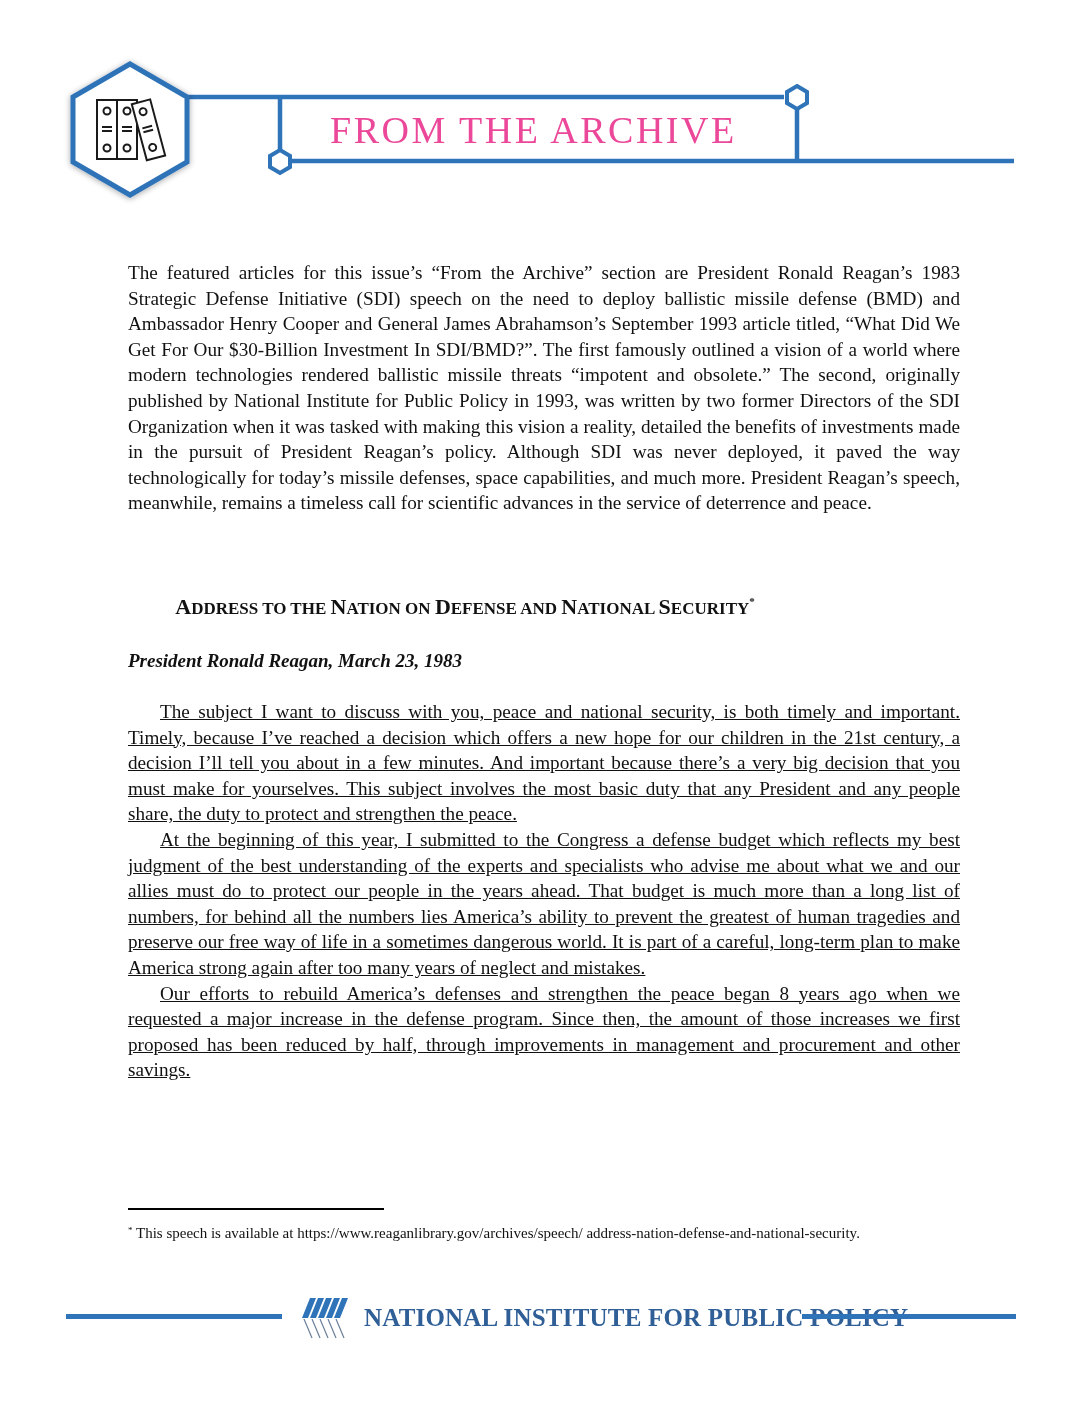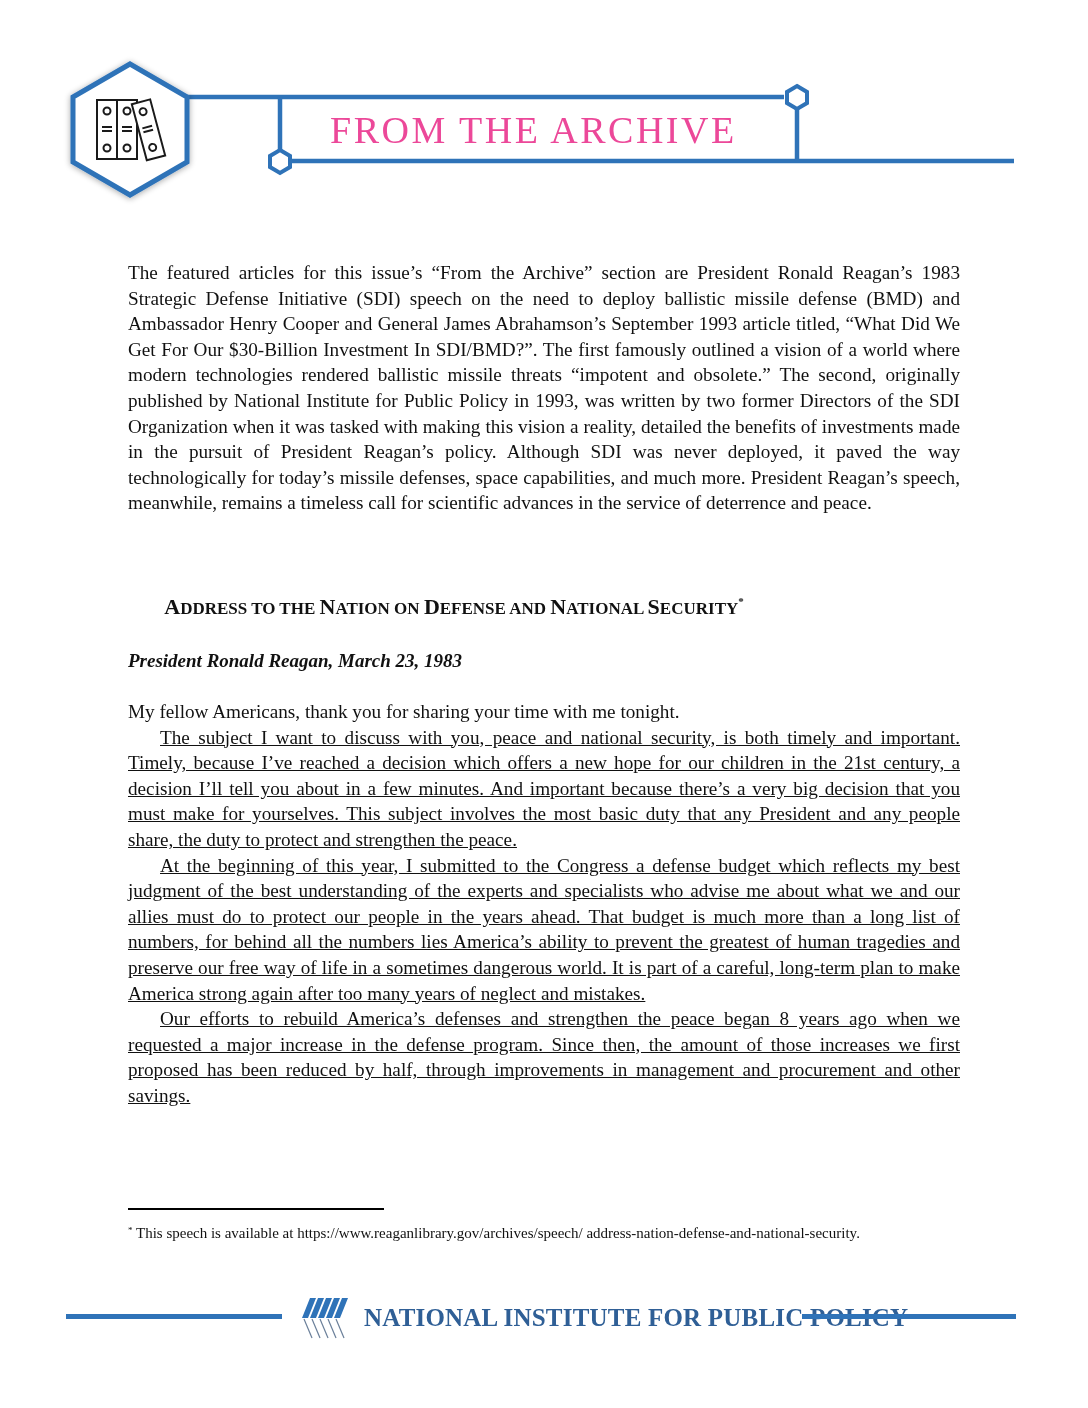--- a/index.html
+++ b/index.html
@@ -11,21 +11,21 @@
   .header-title { position: absolute; left: 330px; top: 108px; font-size: 38px;
                   letter-spacing: 2.5px; color: #ec4899; font-family: "Liberation Serif", serif; }
 
   
   .body-col { position: absolute; left: 128px; width: 832px; }
   .para { margin: 0; font-size: 19.2px; line-height: 25.6px; text-align: justify; }
   .para.indent { text-indent: 32px; text-decoration: underline; }
   .intro { top: 260px; }
 
   .speech-title { position: absolute; left: 0; width: 908px; top: 594px; text-align: center;
-                  font-weight: bold; font-size: 22px; letter-spacing: 0px; }
+                  font-weight: bold; font-size: 22px; letter-spacing: 0px; padding-left: 11px; }
   .speech-title .sc { font-size: 17px; }
   .speech-title sup { font-size: 11px; vertical-align: 9px; }
 
   .byline { position: absolute; left: 128px; top: 650px; font-weight: bold; font-size: 19px; font-style: italic; }
 
   .speech { top: 699px; }
 
   .fn-rule { position: absolute; left: 128px; top: 1208px; width: 256px; height: 2px; background: #000; }
   .footnote { position: absolute; left: 128px; top: 1220px; width: 832px; font-size: 15px; line-height: 21px; }
   .footnote sup { font-size: 9px; vertical-align: 5px; }
@@ -102,21 +102,20 @@
   <p class="para">The featured articles for this issue’s “From the Archive” section are President Ronald Reagan’s 1983 Strategic Defense Initiative (SDI) speech on the need to deploy ballistic missile defense (BMD) and Ambassador Henry Cooper and General James Abrahamson’s September 1993 article titled, “What Did We Get For Our $30-Billion Investment In SDI/BMD?”. The first famously outlined a vision of a world where modern technologies rendered ballistic missile threats “impotent and obsolete.” The second, originally published by National Institute for Public Policy in 1993, was written by two former Directors of the SDI Organization when it was tasked with making this vision a reality, detailed the benefits of investments made in the pursuit of President Reagan’s policy. Although SDI was never deployed, it paved the way technologically for today’s missile defenses, space capabilities, and much more. President Reagan’s speech, meanwhile, remains a timeless call for scientific advances in the service of deterrence and peace.</p>
 </div>
 
 <div class="speech-title">
   <span>A</span><span class="sc">DDRESS TO THE </span><span>N</span><span class="sc">ATION ON </span><span>D</span><span class="sc">EFENSE AND </span><span>N</span><span class="sc">ATIONAL </span><span>S</span><span class="sc">ECURITY</span><sup>*</sup>
 </div>
 
 <div class="byline">President Ronald Reagan, March 23, 1983</div>
 
 <div class="body-col speech">
-  <p class="para">My fellow Americans, thank you for sharing your time with me tonight.</p>
   <p class="para indent">The subject I want to discuss with you, peace and national security, is both timely and important. Timely, because I’ve reached a decision which offers a new hope for our children in the 21st century, a decision I’ll tell you about in a few minutes. And important because there’s a very big decision that you must make for yourselves. This subject involves the most basic duty that any President and any people share, the duty to protect and strengthen the peace.</p>
   <p class="para indent">At the beginning of this year, I submitted to the Congress a defense budget which reflects my best judgment of the best understanding of the experts and specialists who advise me about what we and our allies must do to protect our people in the years ahead. That budget is much more than a long list of numbers, for behind all the numbers lies America’s ability to prevent the greatest of human tragedies and preserve our free way of life in a sometimes dangerous world. It is part of a careful, long-term plan to make America strong again after too many years of neglect and mistakes.</p>
   <p class="para indent">Our efforts to rebuild America’s defenses and strengthen the peace began 8 years ago when we requested a major increase in the defense program. Since then, the amount of those increases we first proposed has been reduced by half, through improvements in management and procurement and other savings.</p>
 </div>
 
 <div class="fn-rule"></div>
 <div class="footnote">
   <sup>*</sup><span> This speech is available at https://www.reaganlibrary.gov/archives/speech/ address-nation-defense-and-national-security.</span>
 </div>
 

